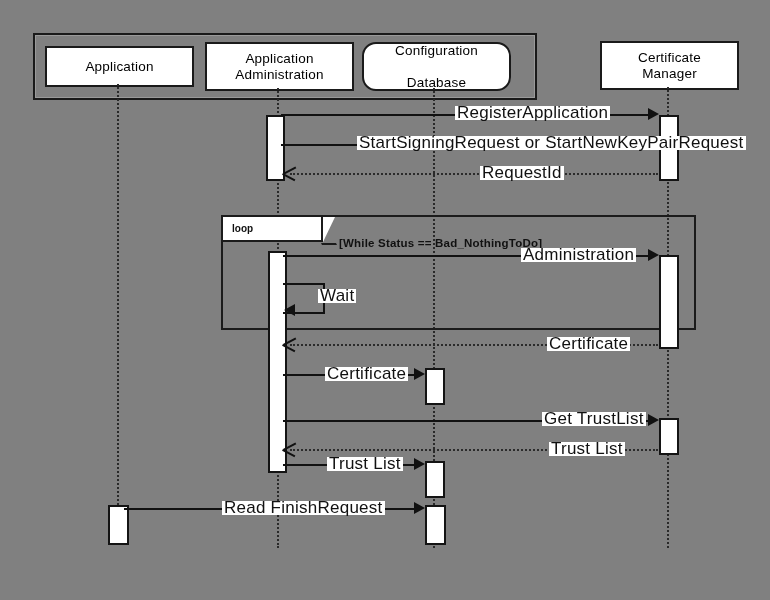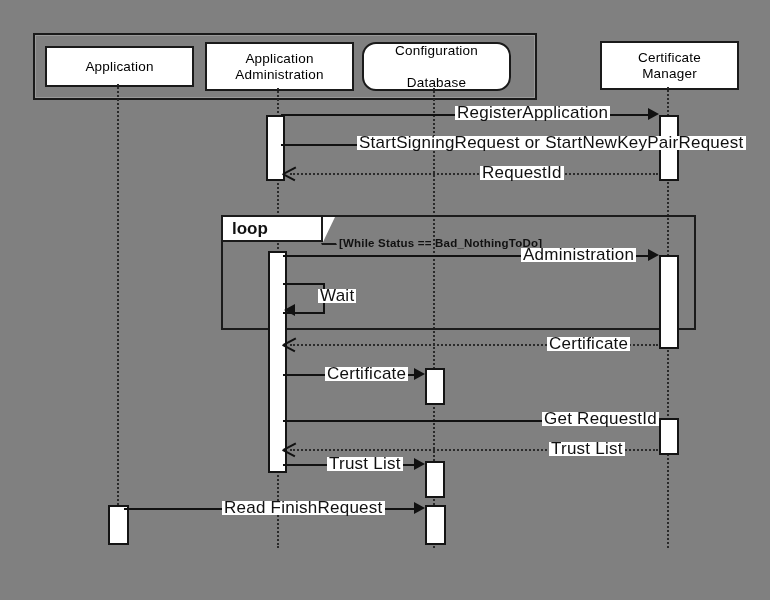--- a/index.html
+++ b/index.html
@@ -110,21 +110,21 @@
     border:2px solid #1b1b1b;
     background:transparent;
   }
   .frag-tab{
     position:absolute;
     background:#ffffff;
     border-right:2px solid #1b1b1b;
     border-bottom:2px solid #1b1b1b;
     display:flex;align-items:center;
     padding-left:9px;
-    font-size:17px;
+    font-size:10px;
     font-weight:bold;
     color:#111;
     box-sizing:border-box;
   }
   .frag-guard{
     position:absolute;
     font-size:11.5px;
     font-weight:bold;
     color:#111;
     white-space:nowrap;
@@ -214,21 +214,21 @@
       <span class="b"></span>
   </div>
   <div class="msg-label" style="left:547px;top:337px;">Certificate</div>
 
   <div class="msg-line" style="left:283px;top:374px;width:132px;"></div>
   <div class="arrowhead right" style="left:414px;top:368px;"></div>
   <div class="msg-label" style="left:325px;top:367px;">Certificate</div>
 
   <div class="msg-line" style="left:283px;top:420px;width:366px;"></div>
   <div class="arrowhead right" style="left:648px;top:414px;"></div>
-  <div class="msg-label" style="left:542px;top:412px;">Get RequestId</div>
+  <div class="msg-label" style="left:542px;top:412px;">Get TrustList</div>
 
   <div class="msg-line ret" style="left:290px;top:449px;width:368px;"></div>
   <div class="openarrow" style="left:283px;top:449px;">
     <span class="a"></span>
       <span class="b"></span>
   </div>
   <div class="msg-label" style="left:549px;top:442px;">Trust List</div>
 
   <div class="msg-line" style="left:283px;top:464px;width:132px;"></div>
   <div class="arrowhead right" style="left:414px;top:458px;"></div>

